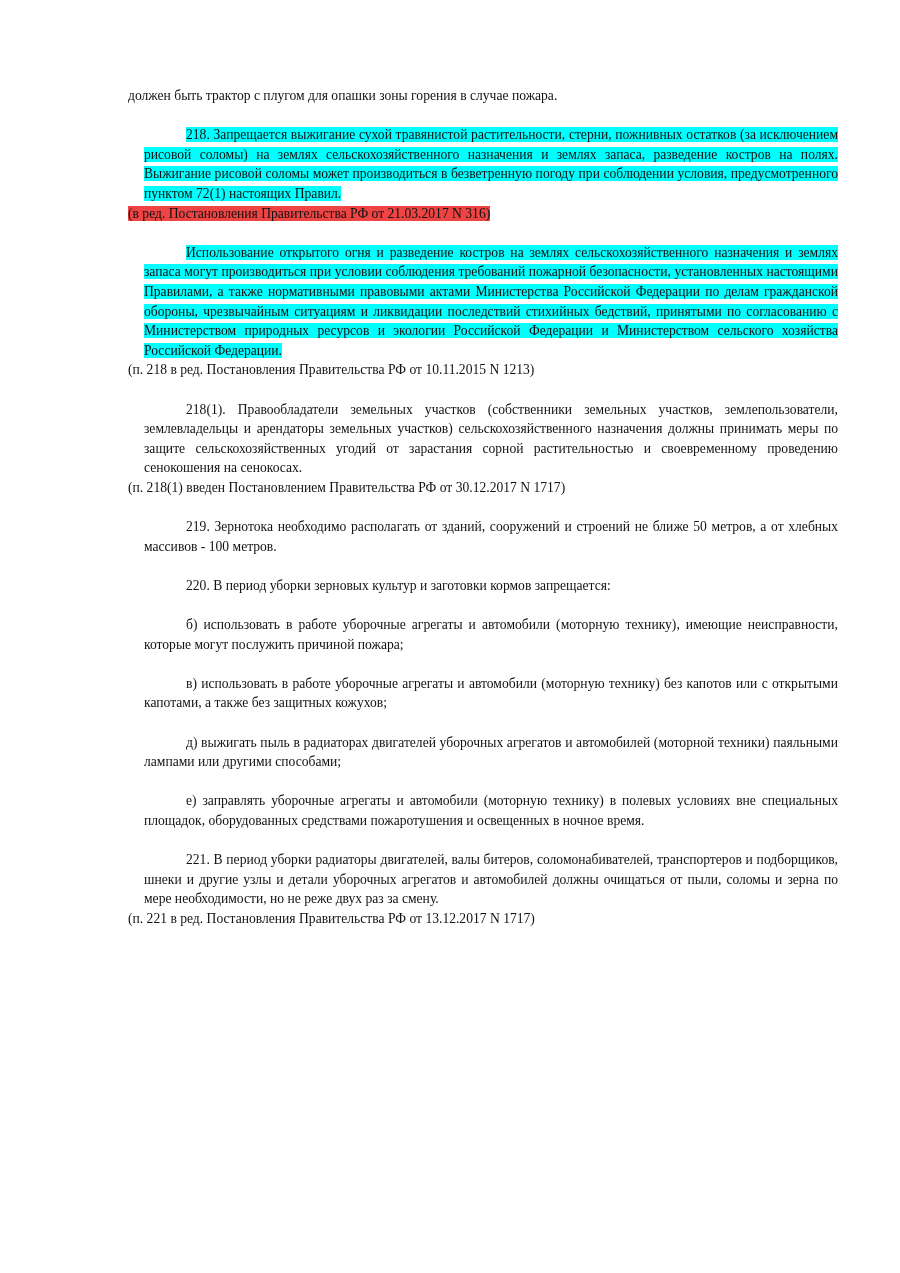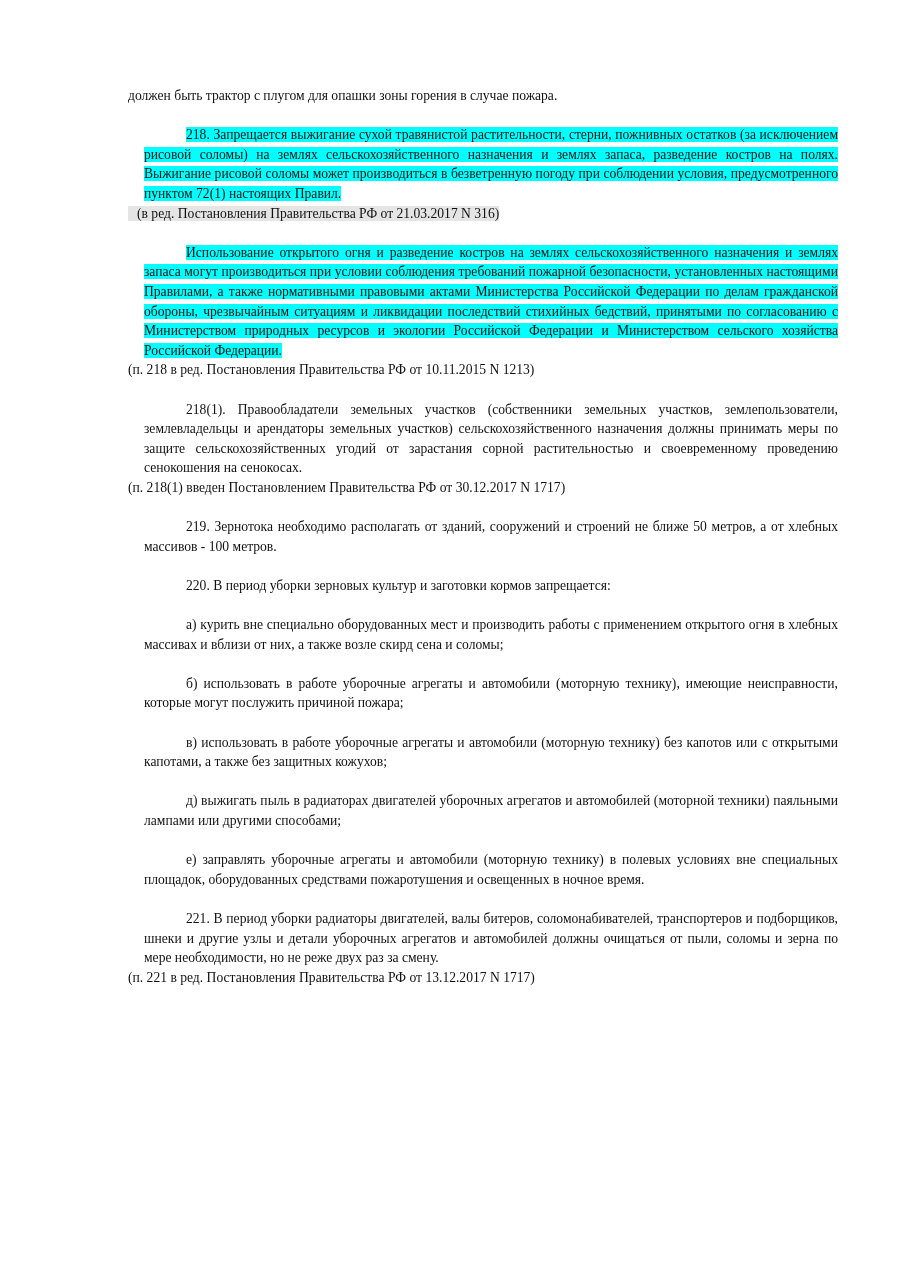--- a/index.html
+++ b/index.html
@@ -14,32 +14,31 @@
   .note { margin-top: -19.6px; margin-bottom: 19.6px; }
   .hl { background: #00ffff; }
 </style>
 </head>
 <body>
 
 <div class="page">
   <p class="p"><span>должен быть трактор с плугом для опашки зоны горения в случае пожара.</span></p>
 
   <p class="p indent"><span class="hl" style="background: rgb(0, 255, 255);">218. Запрещается выжигание сухой травянистой растительности, стерни, пожнивных остатков (за исключением рисовой соломы) на землях сельскохозяйственного назначения и землях запаса, разведение костров на полях. Выжигание рисовой соломы может производиться в безветренную погоду при соблюдении условия, предусмотренного пунктом 72(1) настоящих Правил.</span></p>
-  <p class="p note"><span class="hl" style="background: #e5e5e5; padding-left: 9px;">(в ред. Постановления Правительства РФ от 21.03.2017 N 316)</span></p>
+  <p class="p note"><span class="hl" style="background: #ef4444;">(в ред. Постановления Правительства РФ от 21.03.2017 N 316)</span></p>
 
   <p class="p indent"><span class="hl" style="background: rgb(0, 255, 255);">Использование открытого огня и разведение костров на землях сельскохозяйственного назначения и землях запаса могут производиться при условии соблюдения требований пожарной безопасности, установленных настоящими Правилами, а также нормативными правовыми актами Министерства Российской Федерации по делам гражданской обороны, чрезвычайным ситуациям и ликвидации последствий стихийных бедствий, принятыми по согласованию с Министерством природных ресурсов и экологии Российской Федерации и Министерством сельского хозяйства Российской Федерации.</span></p>
   <p class="p note"><span>(п. 218 в ред. Постановления Правительства РФ от 10.11.2015 N 1213)</span></p>
 
   <p class="p indent"><span>218(1). Правообладатели земельных участков (собственники земельных участков, землепользователи, землевладельцы и арендаторы земельных участков) сельскохозяйственного назначения должны принимать меры по защите сельскохозяйственных угодий от зарастания сорной растительностью и своевременному проведению сенокошения на сенокосах.</span></p>
   <p class="p note"><span>(п. 218(1) введен Постановлением Правительства РФ от 30.12.2017 N 1717)</span></p>
 
   <p class="p indent"><span>219. Зернотока необходимо располагать от зданий, сооружений и строений не ближе 50 метров, а от хлебных массивов - 100 метров.</span></p>
 
   <p class="p indent"><span>220. В период уборки зерновых культур и заготовки кормов запрещается:</span></p>
-  <p class="p indent"><span>а) курить вне специально оборудованных мест и производить работы с применением открытого огня в хлебных массивах и вблизи от них, а также возле скирд сена и соломы;</span></p>
   <p class="p indent"><span>б) использовать в работе уборочные агрегаты и автомобили (моторную технику), имеющие неисправности, которые могут послужить причиной пожара;</span></p>
   <p class="p indent"><span>в) использовать в работе уборочные агрегаты и автомобили (моторную технику) без капотов или с открытыми капотами, а также без защитных кожухов;</span></p>
   <p class="p indent"><span>д) выжигать пыль в радиаторах двигателей уборочных агрегатов и автомобилей (моторной техники) паяльными лампами или другими способами;</span></p>
   <p class="p indent"><span>е) заправлять уборочные агрегаты и автомобили (моторную технику) в полевых условиях вне специальных площадок, оборудованных средствами пожаротушения и освещенных в ночное время.</span></p>
 
   <p class="p indent"><span>221. В период уборки радиаторы двигателей, валы битеров, соломонабивателей, транспортеров и подборщиков, шнеки и другие узлы и детали уборочных агрегатов и автомобилей должны очищаться от пыли, соломы и зерна по мере необходимости, но не реже двух раз за смену.</span></p>
   <p class="p note"><span>(п. 221 в ред. Постановления Правительства РФ от 13.12.2017 N 1717)</span></p>
 </div>
 
 </body></html>

